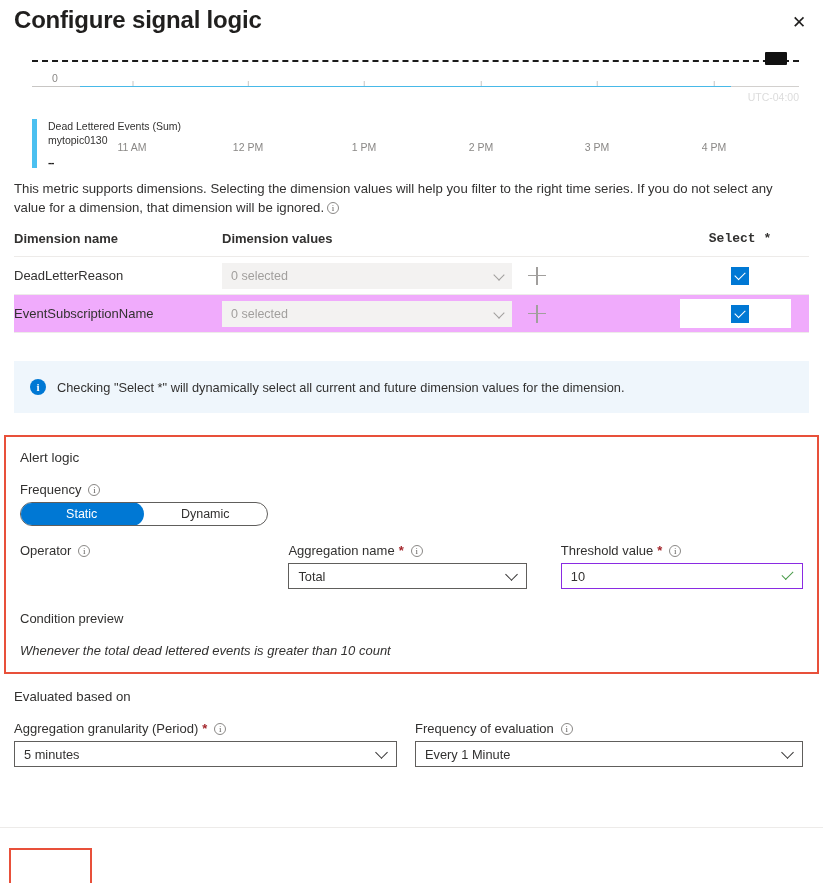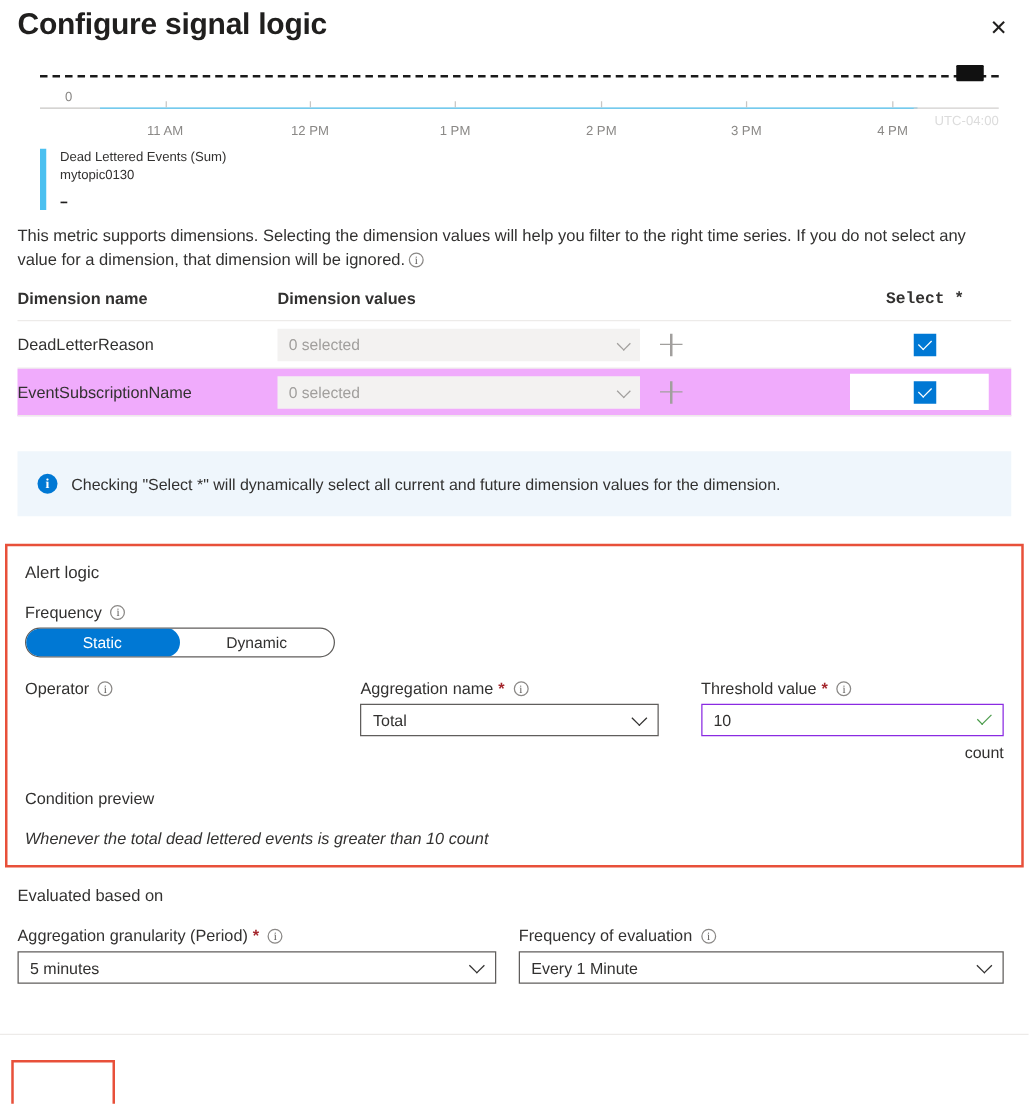--- a/index.html
+++ b/index.html
@@ -58,21 +58,21 @@
     border-top:1px solid #d2d0ce;
   }
   .xtick {
     position:absolute; top:40px; font-size:10.5px; color:#8a8886;
     transform:translateX(-50%);
   }
   .xtick i {
     display:block; position:absolute; left:50%; top:-5px;
     width:1px; height:5px; background:#c8c6c4;
   }
-  .xtick span { display:block; padding-top:13px; white-space:nowrap; }
+  .xtick span { display:block; padding-top:13px; white-space:nowrap;margin-top:42px; }
   .tz-label {
     position:absolute; right:10px; top:45px;
     font-size:10.5px; color:#dcdcdc;
   }
   .legend {
     position:absolute; left:18px; top:73px;
     padding-left:11px;
     border-left:5px solid #4bc0f0;
     min-height:42px;
   }
@@ -377,21 +377,20 @@
     <div class="fld fld-thr">
       <div class="field-label">
         <span>Threshold value</span>
         <span class="req">*</span>
         <i class="info-i">i</i>
       </div>
       <div class="txt-box">
         <span>10</span>
         <span class="tick"></span>
       </div>
-      <div class="unit">count</div>
     </div>
   </div>
 
   <div class="cond-title">Condition preview</div>
   <div class="cond-text">Whenever the total dead lettered events is greater than 10 count</div>
 </div>
 
 <div class="eval-wrap">
   <div class="eval-title">Evaluated based on</div>
   <div class="eval-row">

